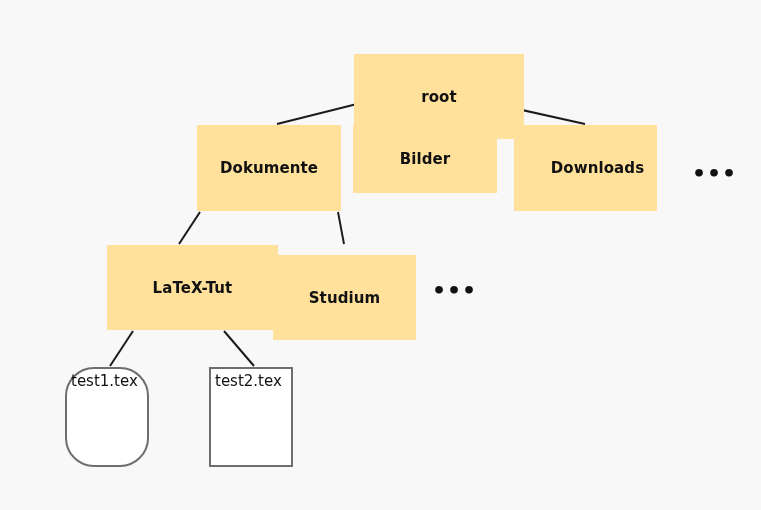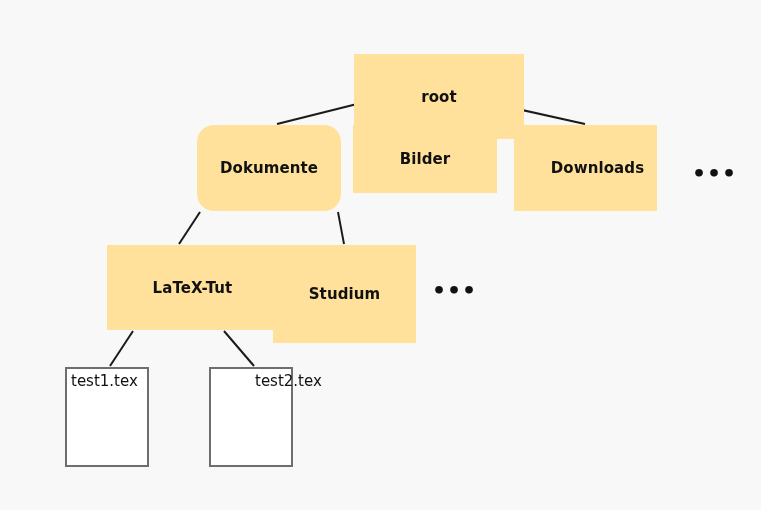--- a/index.html
+++ b/index.html
@@ -79,39 +79,39 @@
       <line x1="495" y1="104" x2="585" y2="124" stroke="#1a1a1a" stroke-width="2" stroke-linecap="butt"></line>
       <line x1="200" y1="212" x2="179" y2="244" stroke="#1a1a1a" stroke-width="2" stroke-linecap="butt"></line>
       <line x1="338" y1="212" x2="344" y2="244" stroke="#1a1a1a" stroke-width="2" stroke-linecap="butt"></line>
       <line x1="133" y1="331" x2="110" y2="366" stroke="#1a1a1a" stroke-width="2" stroke-linecap="butt"></line>
       <line x1="224" y1="331" x2="254" y2="366" stroke="#1a1a1a" stroke-width="2" stroke-linecap="butt"></line>
     </svg>
   <div id="node-layer">
       <div class="node node-folder" style="left: 354px; top: 18px; width: 170px; height: 85px; background: rgb(255, 225, 155); margin-top: 36px;">
         <span class="node-label">root</span>
       </div>
-      <div class="node node-folder" style="left: 197px; top: 125px; width: 144px; height: 86px; background: rgb(255, 225, 155); border-radius: 17px;">
+      <div class="node node-folder" style="left: 197px; top: 125px; width: 144px; height: 86px; background: rgb(255, 225, 155);">
         <span class="node-label">Dokumente</span>
       </div>
       <div class="node node-folder" style="left: 353px; top: 125px; width: 144px; height: 68px; background: rgb(255, 225, 155);">
         <span class="node-label">Bilder</span>
       </div>
       <div class="node node-folder" style="left: 514px; top: 125px; width: 143px; height: 86px; background: rgb(255, 225, 155); padding-left: 24px;">
         <span class="node-label">Downloads</span>
       </div>
       <div class="node node-folder" style="left: 107px; top: 245px; width: 171px; height: 85px; background: rgb(255, 225, 155);">
         <span class="node-label">LaTeX-Tut</span>
       </div>
-      <div class="node node-folder" style="left: 273px; top: 245px; width: 143px; height: 98px; background: rgb(255, 225, 155);">
+      <div class="node node-folder" style="left: 273px; top: 255px; width: 143px; height: 85px; background: rgb(255, 225, 155);">
         <span class="node-label">Studium</span>
       </div>
-      <div class="node node-file" style="left: 65px; top: 367px; width: 84px; height: 100px; background: rgb(255, 255, 255); border-color: rgb(110, 110, 110);">
+      <div class="node node-file" style="left: 65px; top: 367px; width: 84px; height: 100px; background: rgb(255, 255, 255); border-color: rgb(110, 110, 110); border-radius: 29px;">
         <span class="node-label">test1.tex</span>
       </div>
-      <div class="node node-file" style="left: 209px; top: 367px; width: 84px; height: 100px; background: rgb(255, 255, 255); border-color: rgb(110, 110, 110); padding-left: 40px;">
+      <div class="node node-file" style="left: 209px; top: 367px; width: 84px; height: 100px; background: rgb(255, 255, 255); border-color: rgb(110, 110, 110);">
         <span class="node-label">test2.tex</span>
       </div>
     </div>
   <div id="ellipsis-layer">
       <span class="ellipsis" style="left: 692px; top: 163px;">•••</span>
       <span class="ellipsis" style="left: 432px; top: 280px;">•••</span>
     </div>
 </div>
 
 </body></html>

